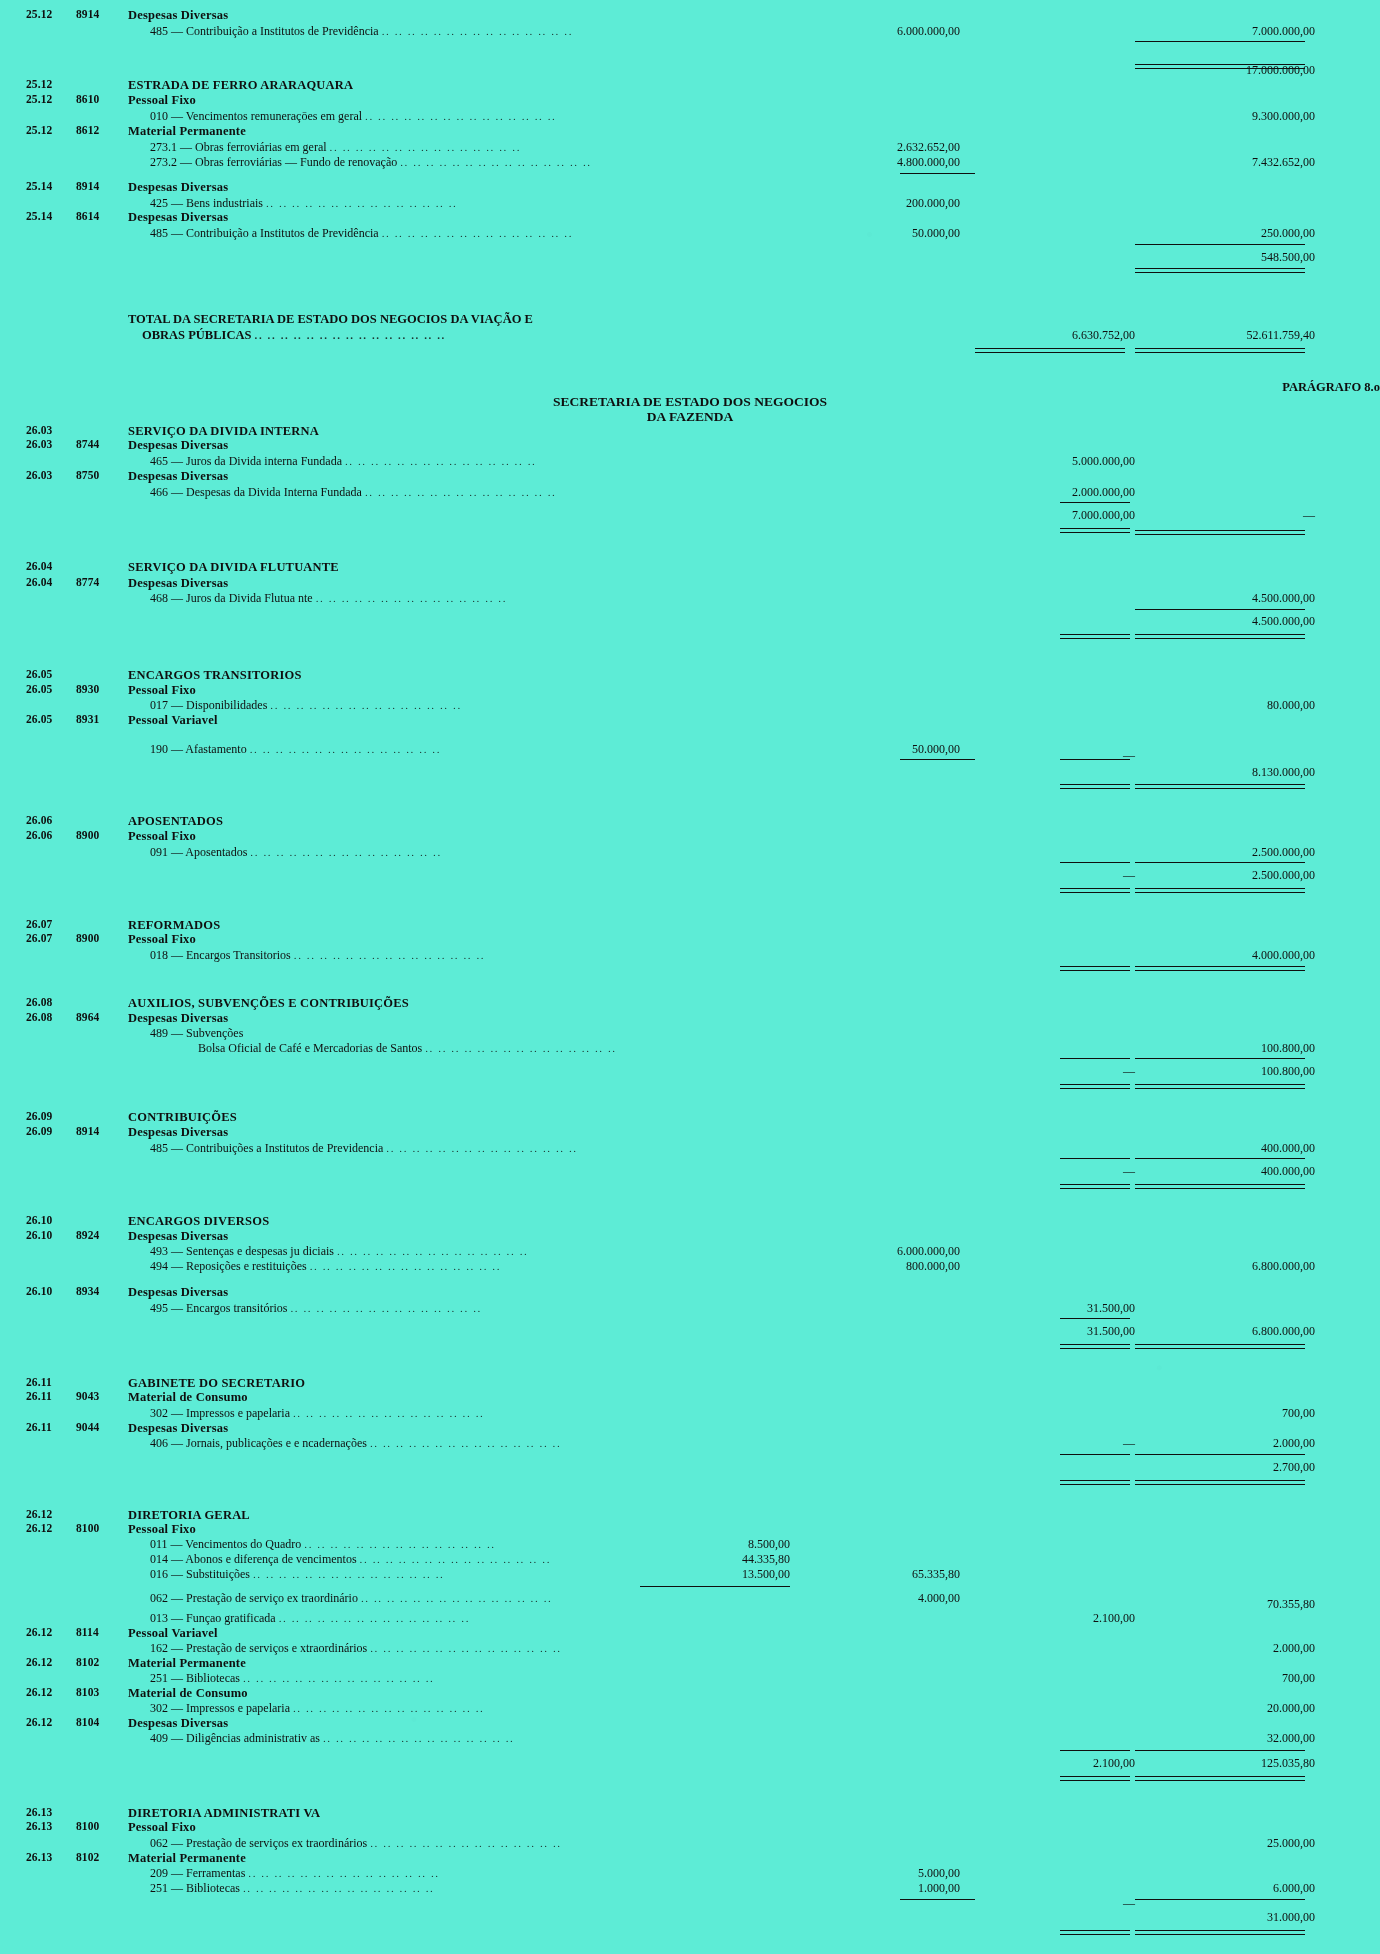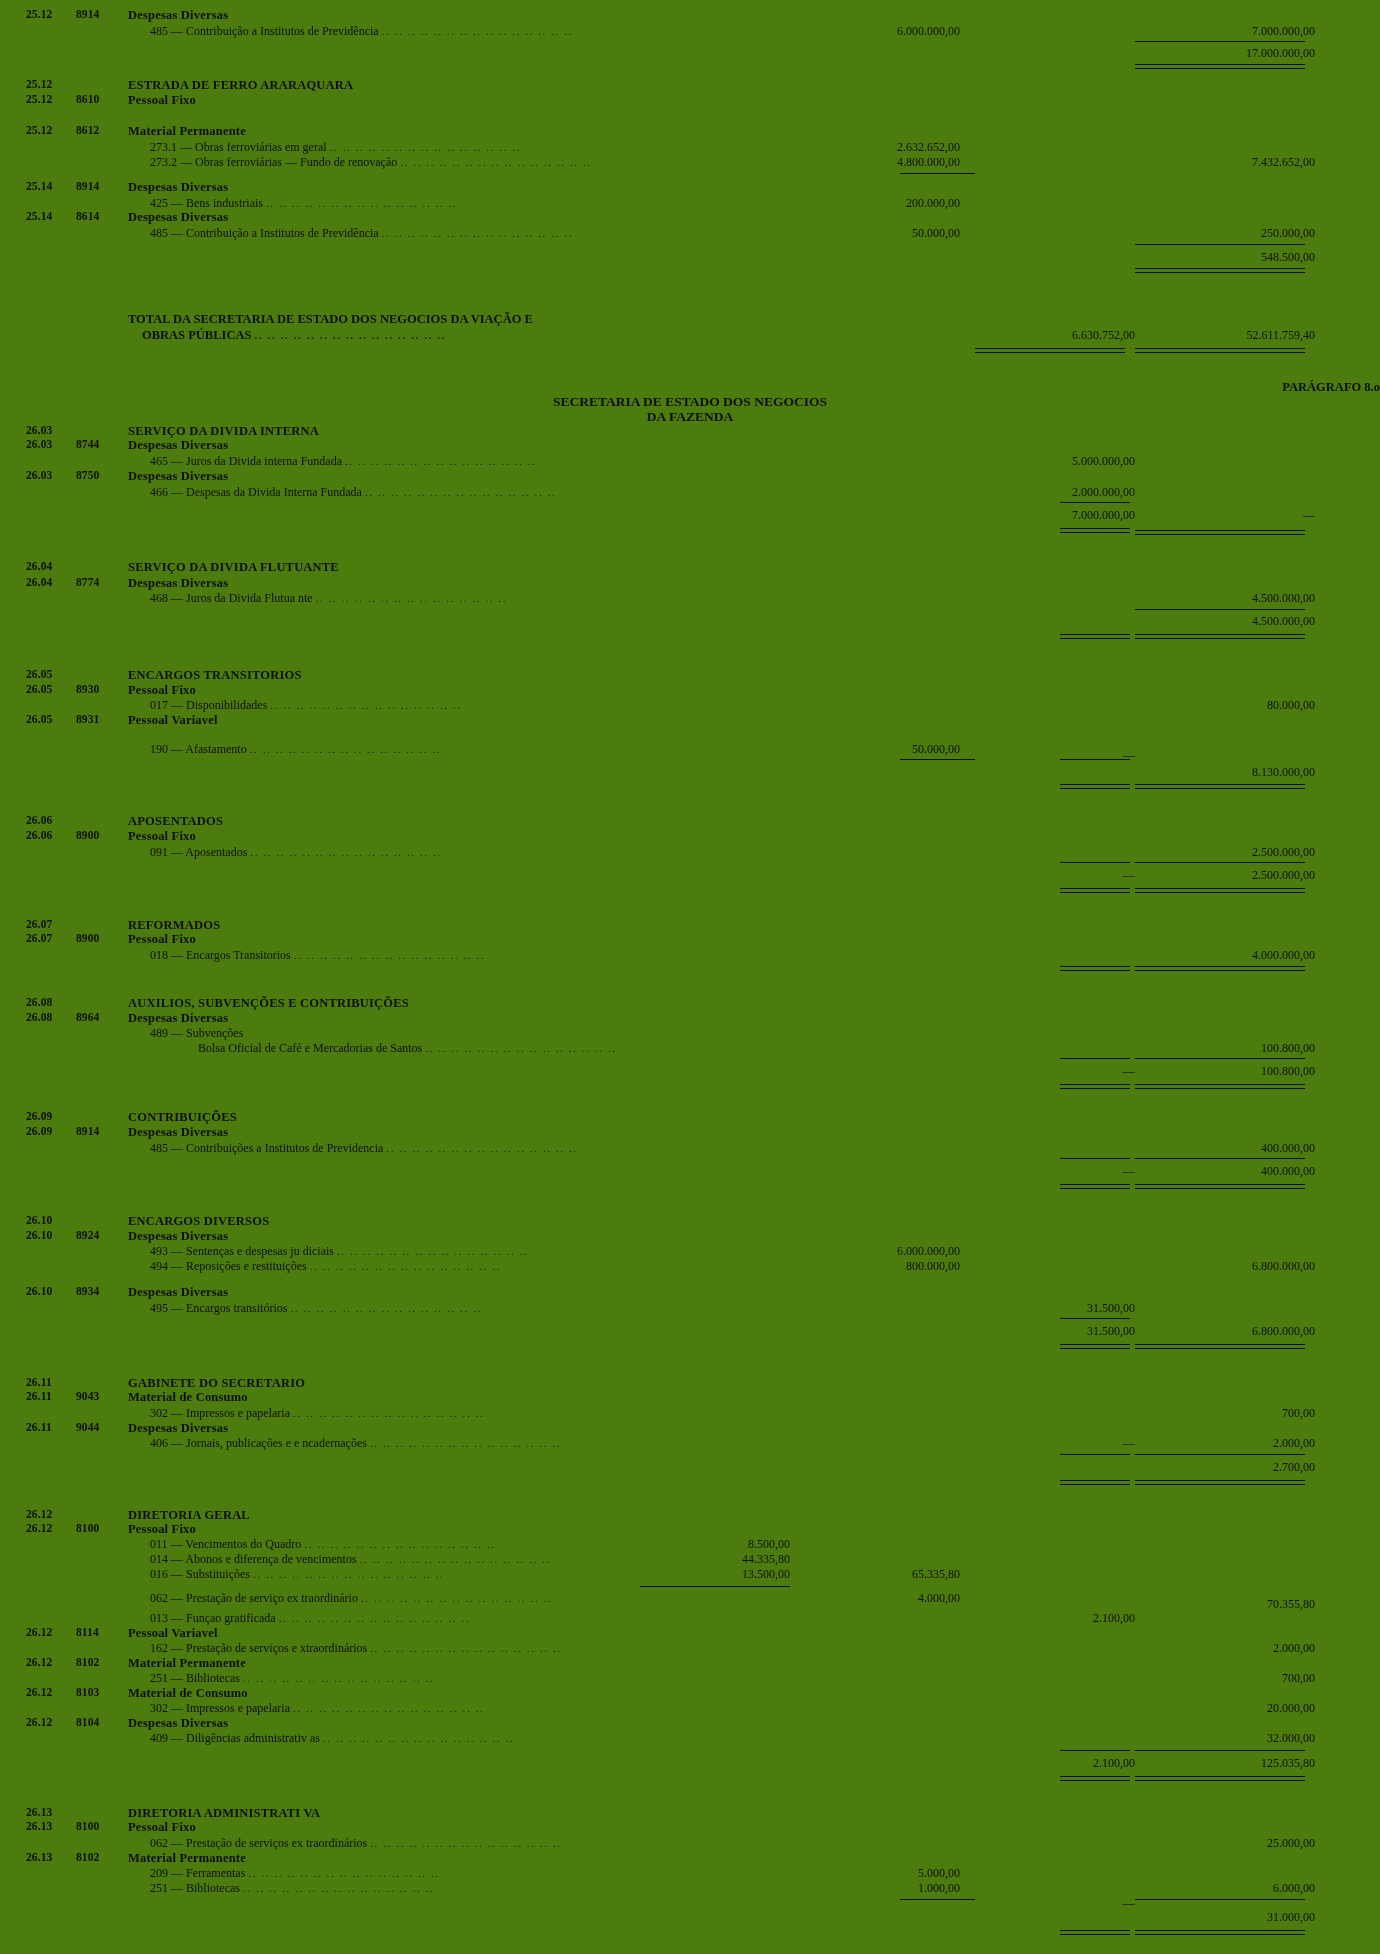--- a/index.html
+++ b/index.html
@@ -4,21 +4,21 @@
 <style>
   html,body{margin:0;padding:0;background:#fbfaf7;}
   body{
     width:1380px;height:1954px;position:relative;
     font-family:"Liberation Serif", serif;
     color:#111;
     filter:contrast(1.02);
   }
   .page{
     position:relative;width:1380px;height:1954px;overflow:hidden;
-    background:#4d7c0f;
+    background:#5eead4;
   }
   
   .page:before{
     content:"";position:absolute;inset:0;pointer-events:none;
     background:
       radial-gradient(circle at 12% 30%, rgba(0,0,0,.015) 0 2px, transparent 3px),
       radial-gradient(circle at 63% 12%, rgba(0,0,0,.012) 0 2px, transparent 3px),
       radial-gradient(circle at 84% 70%, rgba(0,0,0,.012) 0 2px, transparent 3px),
       radial-gradient(circle at 30% 88%, rgba(0,0,0,.012) 0 2px, transparent 3px);
   }
@@ -49,33 +49,37 @@
     <span class="c-code">25.12</span>
     <span class="c-sub">8914</span>
     <span class="c-txt bold">Despesas Diversas</span>
   </div>
   <div class="row" style="top:24px;height:18px;position:absolute;">
     <span class="c-txt item"><span>485 — Contribuição a Institutos de Previdência</span> <span class="dots">.. .. .. .. .. .. .. .. .. .. .. .. .. .. ..</span></span>
     <span class="v2">6.000.000,00</span>
     <span class="v4">7.000.000,00</span>
   </div>
   <div class="rule" style="top:41px;left:1135px;width:170px;"></div>
-  <div class="row" style="top:46px;height:18px;position:absolute;">
+  <div class="row" style="top:63px;height:18px;position:absolute;">
     <span class="v4">17.000.000,00</span>
   </div>
   <div class="rule dbl" style="top:64px;left:1135px;width:170px;"></div>
 
   <div class="row" style="top:78px;height:18px;position:absolute;">
     <span class="c-code">25.12</span>
     <span class="c-txt bold">ESTRADA DE FERRO ARARAQUARA</span>
   </div>
   <div class="row" style="top:93px;height:18px;position:absolute;">
     <span class="c-code">25.12</span>
     <span class="c-sub">8610</span>
     <span class="c-txt bold">Pessoal Fixo</span>
+  </div>
+  <div class="row" style="top:109px;height:18px;position:absolute;">
+    <span class="c-txt item"><span>010 — Vencimentos  remuneraçōes em geral</span> <span class="dots">.. .. .. .. .. .. .. .. .. .. .. .. .. .. ..</span></span>
+    <span class="v4">9.300.000,00</span>
   </div>
   <div class="row" style="top:124px;height:18px;position:absolute;">
     <span class="c-code">25.12</span>
     <span class="c-sub">8612</span>
     <span class="c-txt bold">Material Permanente</span>
   </div>
   <div class="row" style="top:140px;height:18px;position:absolute;">
     <span class="c-txt item"><span>273.1 — Obras ferroviárias em geral</span> <span class="dots">.. .. .. .. .. .. .. .. .. .. .. .. .. .. ..</span></span>
     <span class="v2">2.632.652,00</span>
   </div>

